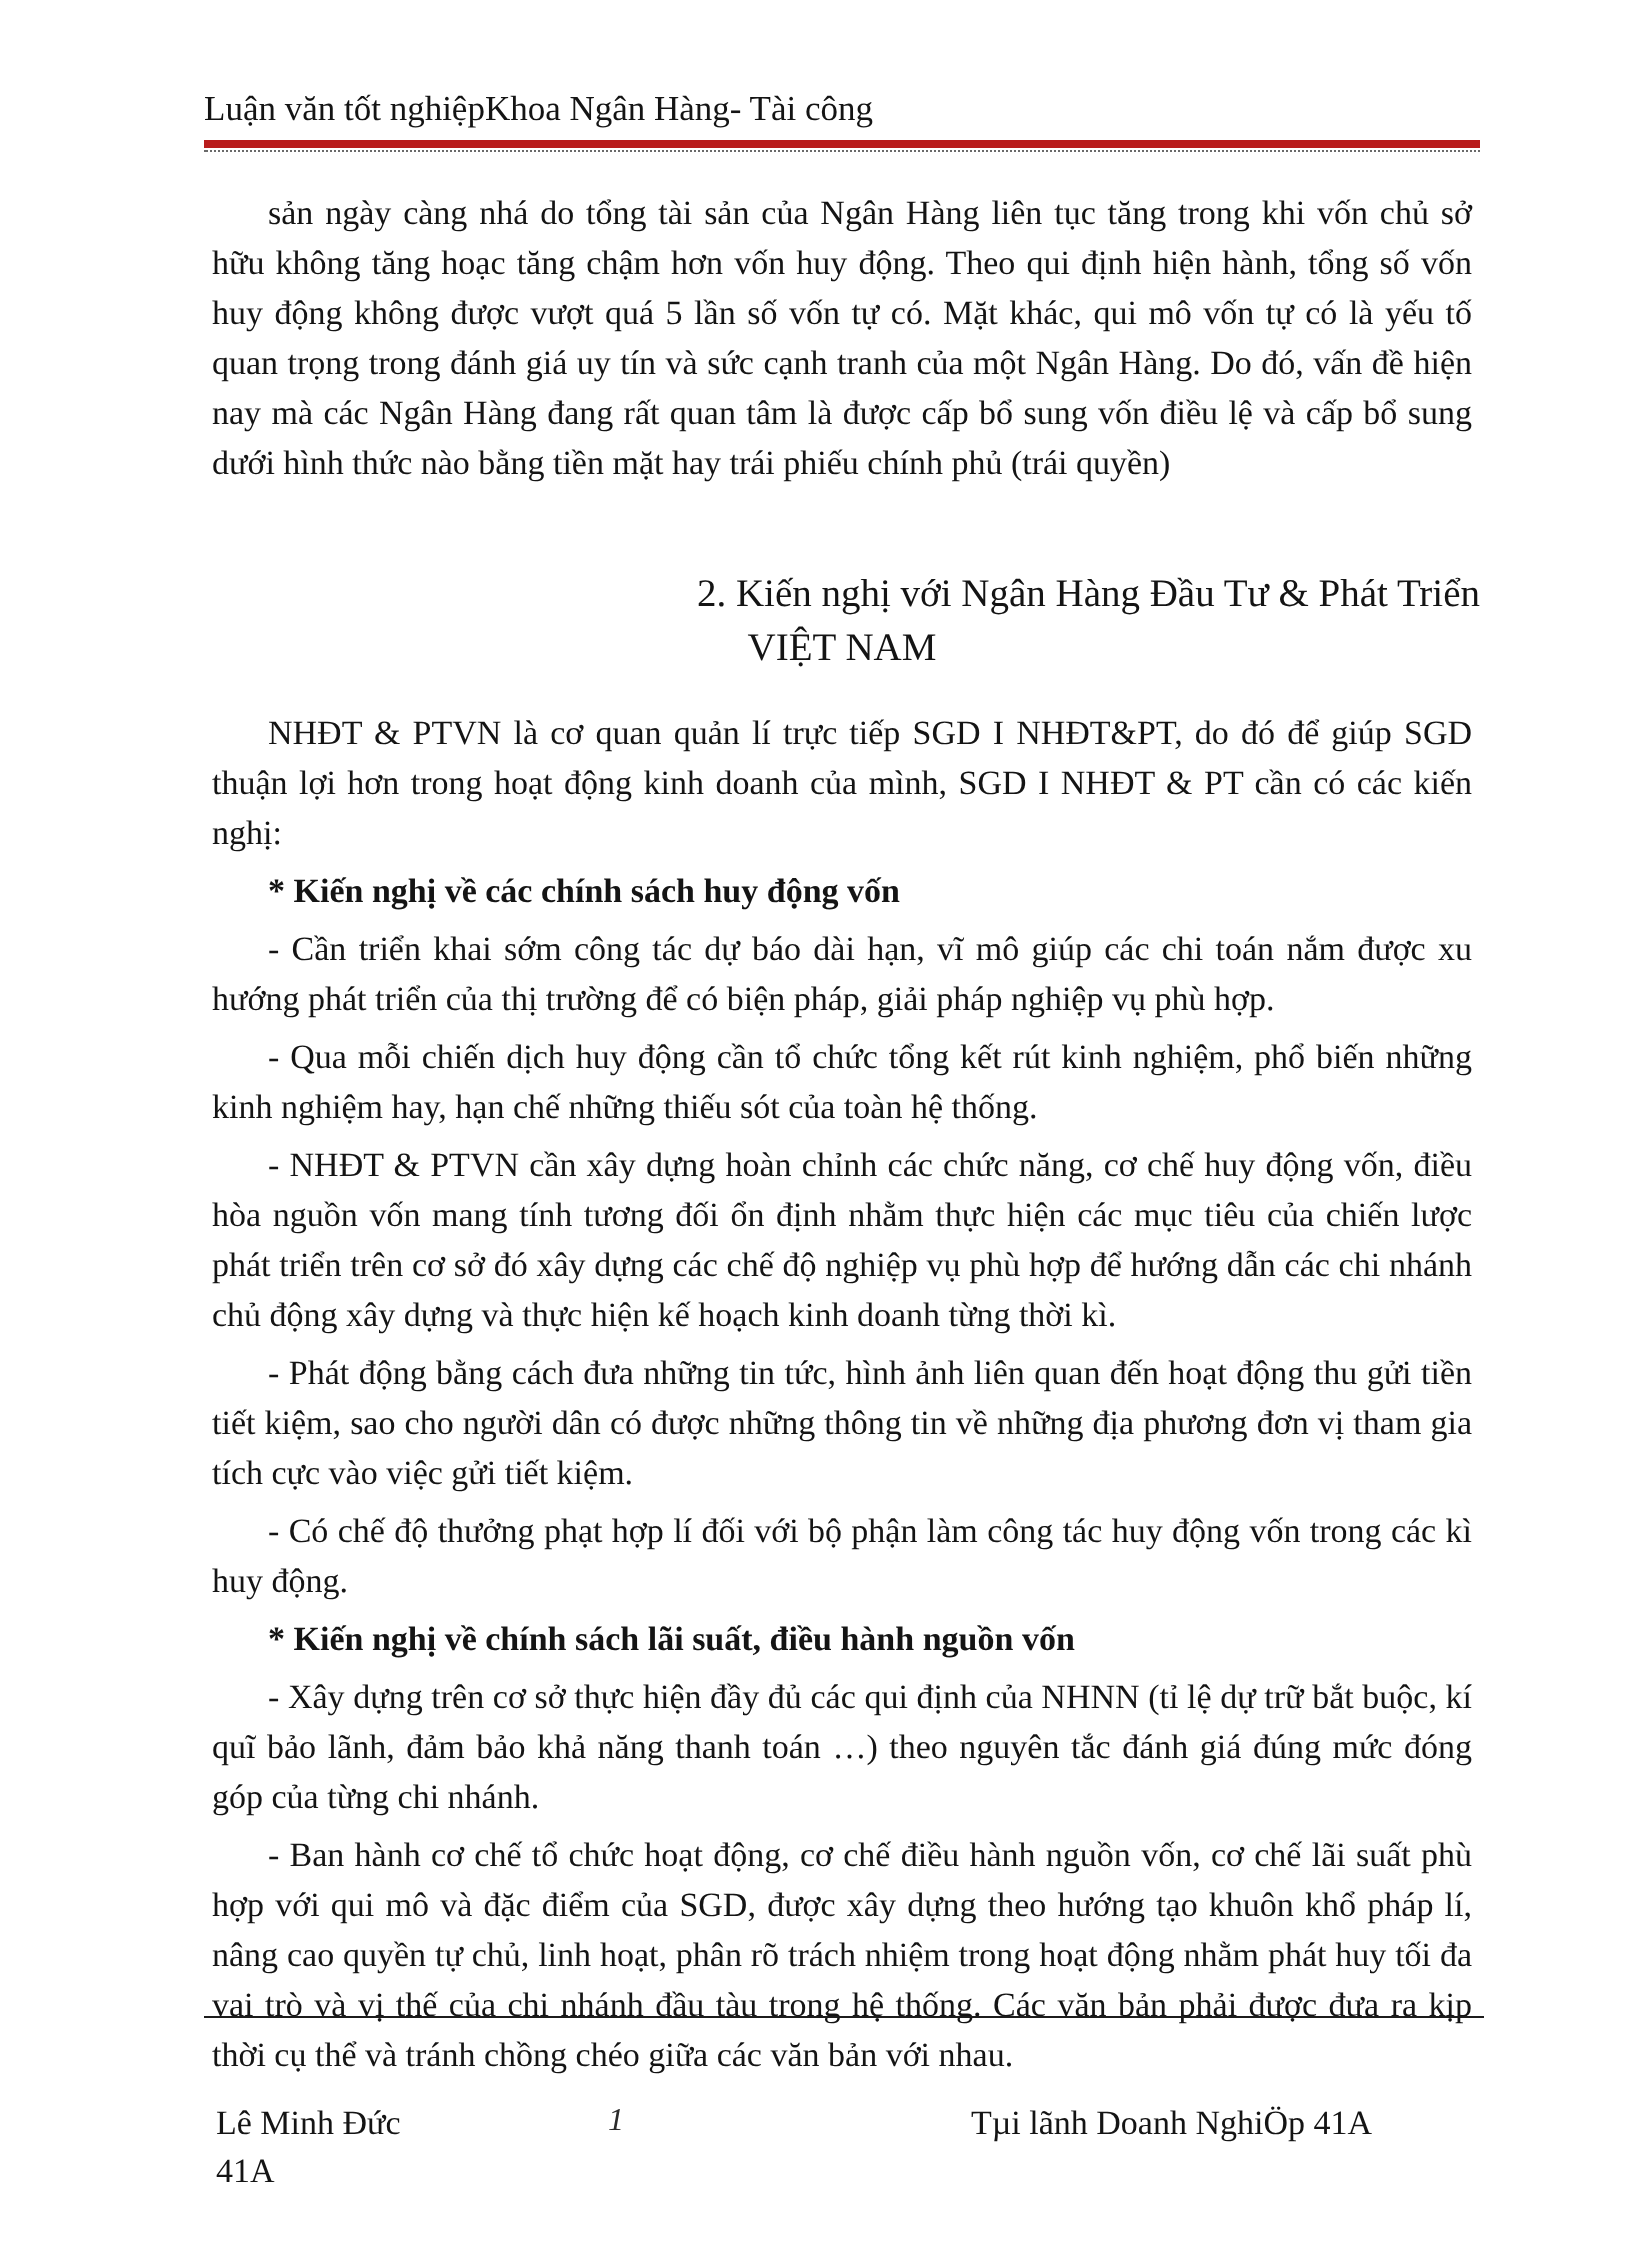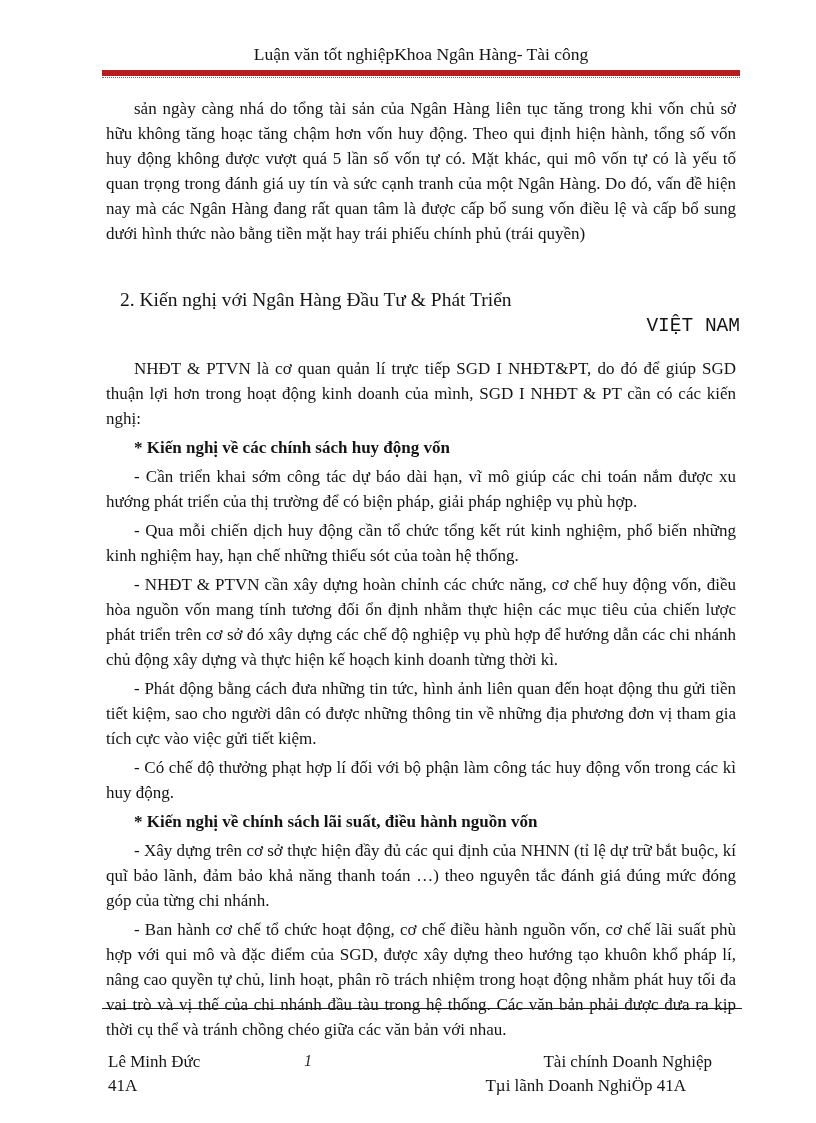--- a/index.html
+++ b/index.html
@@ -15,25 +15,25 @@
   }
   .content{
     position:absolute;
     left:102px;
     width:638px;
     top:44px;
   }
   
   .doc-header{
     display:flex;
-    justify-content:center;
+    justify-content:flex-start;
     align-items:flex-end;
     font-size:17.5px;
     padding-bottom:5px;
-    border-bottom:6px solid #b91c1c;
+    border-bottom:4px solid #b91c1c;
   }
   .doc-header-rule2{
     height:0;
     border-bottom:1px dotted #6a6a6a;
     margin-top:1px;
   }
   
   .body-text{
     margin-top:18px;
     font-size:17px;
@@ -49,25 +49,24 @@
     text-indent:28px;
   }
   .section-heading{
     margin-top:40px;
     margin-bottom:16px;
     font-size:19.5px;
     line-height:27px;
   }
   .section-heading .line1{
     padding-left:18px;
-    text-align:left;
+    text-align:right;
   }
   .section-heading .line2{
-    text-align:right;
-    font-family:Liberation Mono, monospace;
+    text-align:center;
   }
   
   .doc-footer{
     position:absolute;
     left:102px;
     width:640px;
     top:1008px;
     border-top:1.5px solid #1c1c1c;
     font-size:17px;
     line-height:24px;
@@ -128,21 +127,20 @@
 
   </div>
 
   <div class="doc-footer">
     <div class="footer-cols">
       <div class="footer-left">
         <div>Lê Minh Đức</div>
         <div>41A</div>
       </div>
       <div class="footer-right">
-        <div class="fr1">Tài chính Doanh Nghiệp</div>
         <div class="fr2">Tµi lãnh Doanh NghiÖp 41A</div>
       </div>
     </div>
   </div>
 
   <div class="page-number">1</div>
 
 </div>
 
 </body></html>

